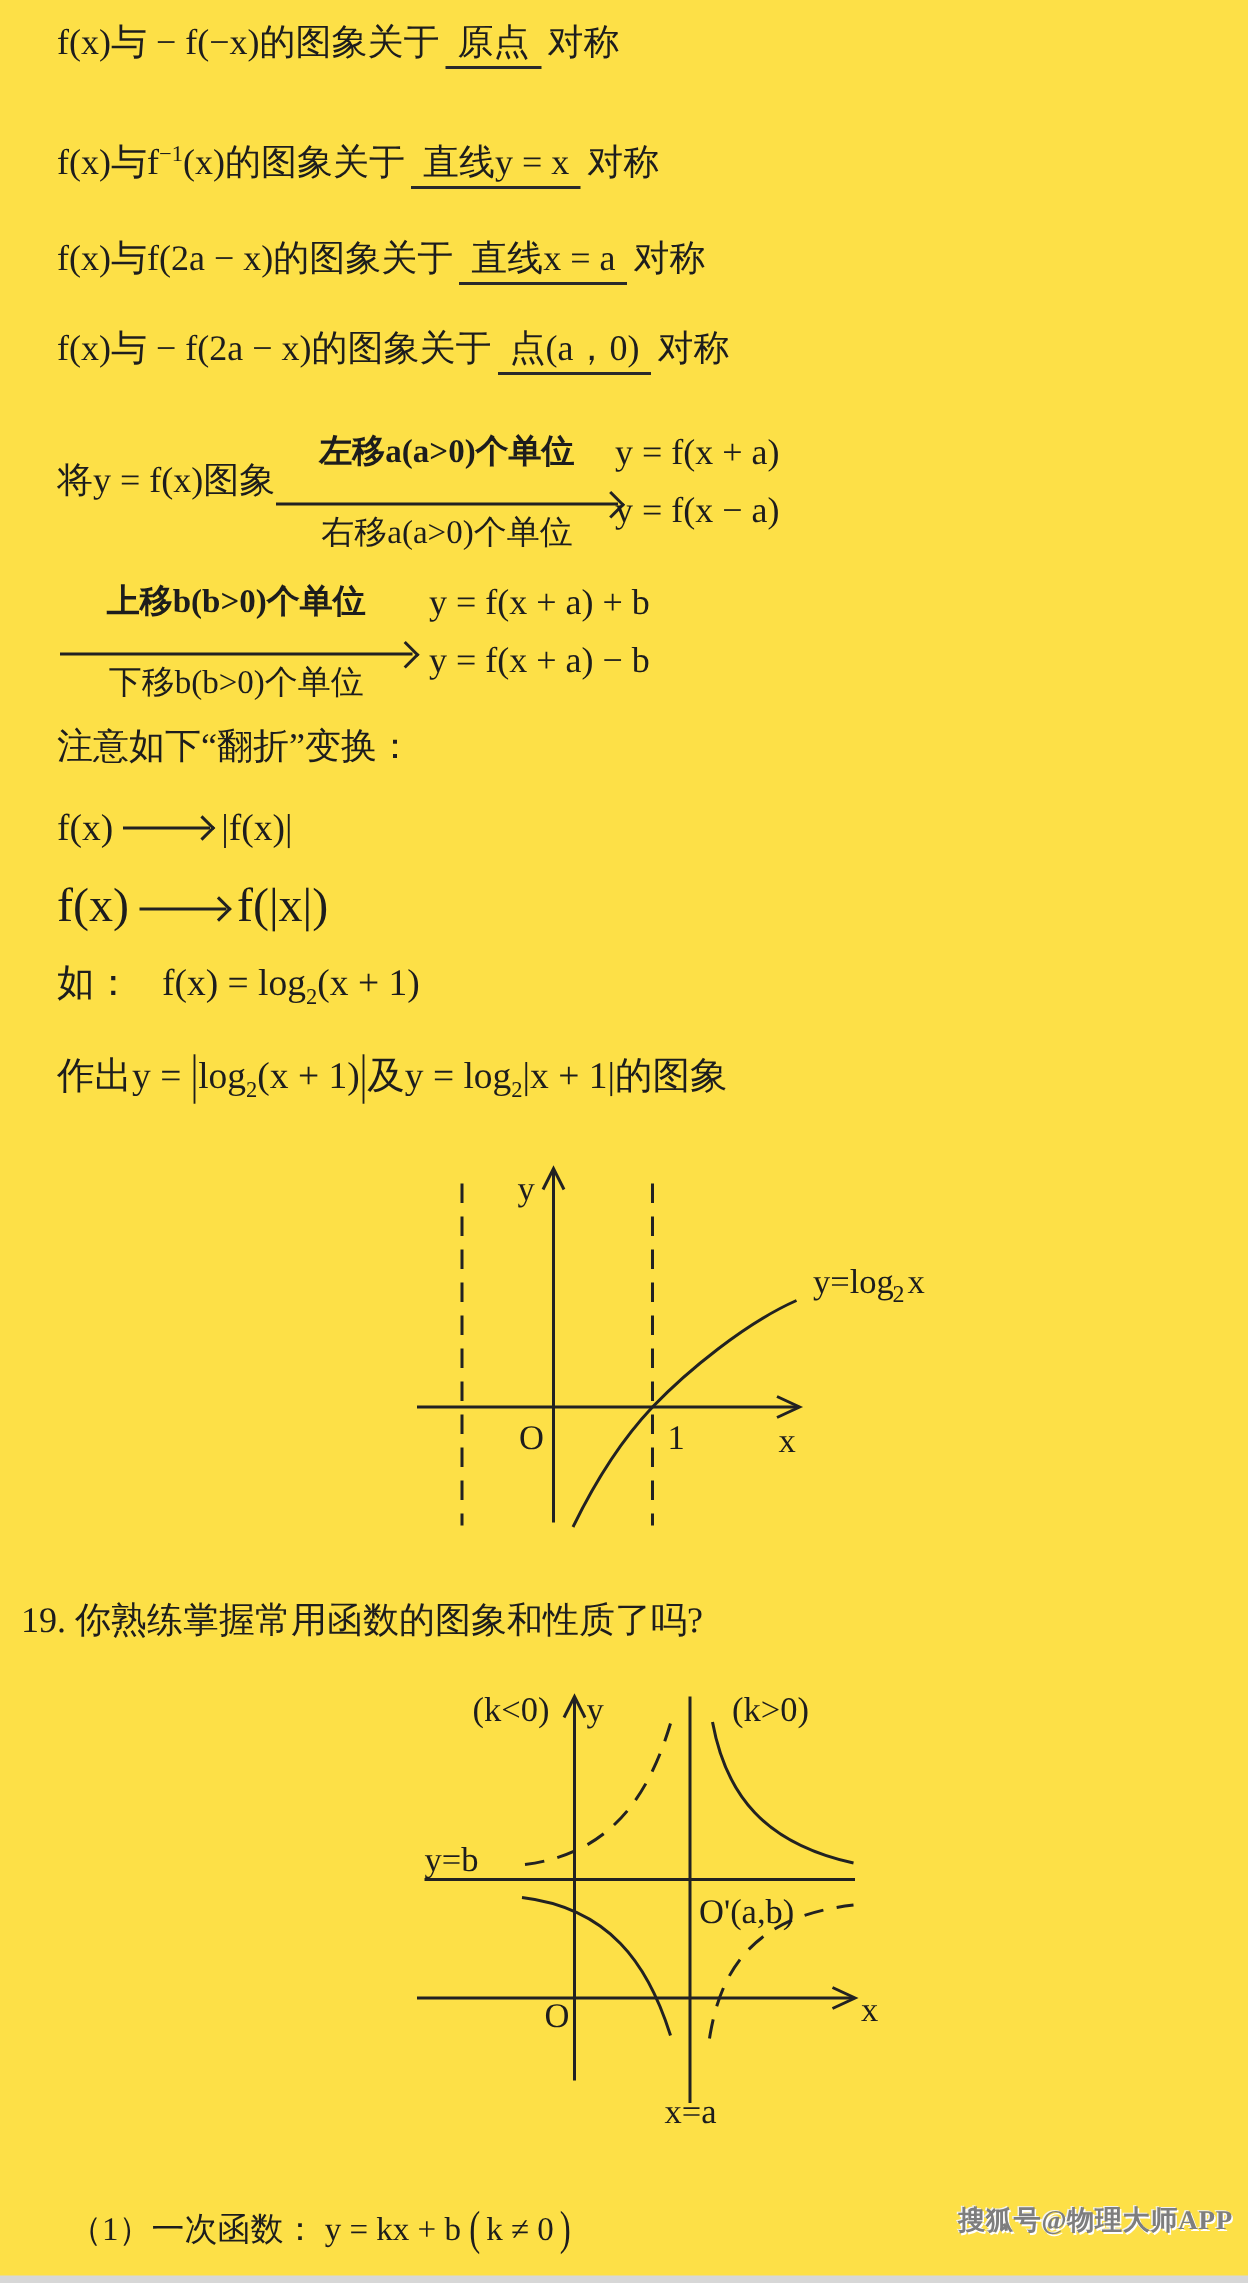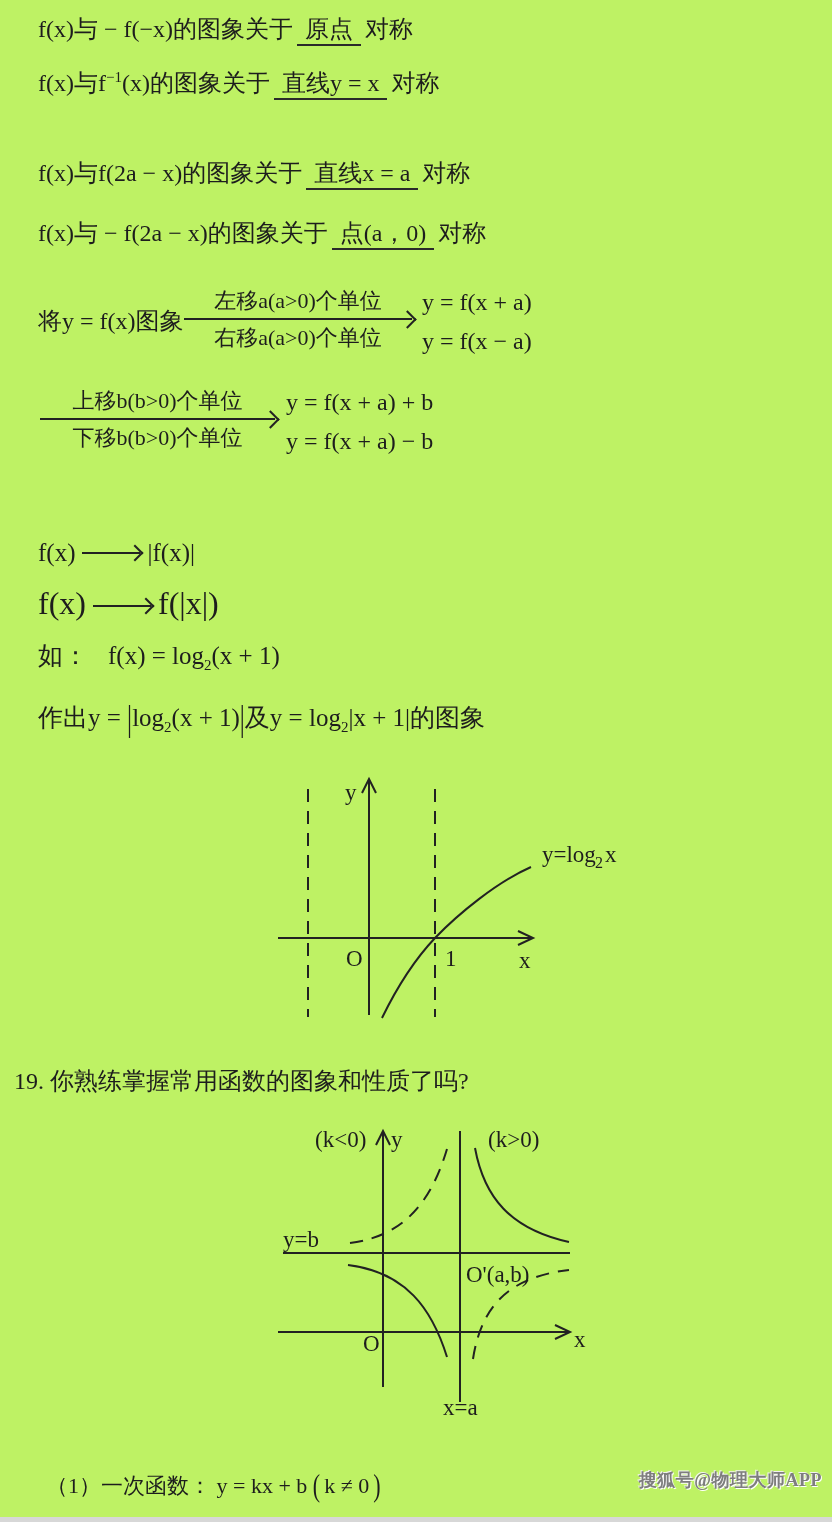--- a/index.html
+++ b/index.html
@@ -1,30 +1,30 @@
 <!DOCTYPE html>
 <html><head>
 <meta charset="utf-8">
 <style>
   html,body{margin:0;padding:0;}
   .page{
     position:relative;
     width:832px;height:1522px;
-    background:#bef264;
+    background:#fde047;
     color:#1d1d1d;
     font-family:"Liberation Serif","DejaVu Serif",serif;
     overflow:hidden;
   }
   .t{position:absolute;white-space:nowrap;font-size:24px;line-height:1.25;}
   .answer{border-bottom:2px solid #2a2a2a;padding:0 8px 2px;margin:0 4px;}
   sup{font-size:15px;line-height:0;}
   sub{font-size:15px;line-height:0;}
   
   .flow{position:absolute;font-size:22px;text-align:center;}
-  .flow-top{display:block;line-height:29px;padding:0 6px 3px;}
+  .flow-top{display:block;line-height:29px;padding:0 6px 20px;font-weight:bold;}
   .flow-line{display:block;position:relative;height:2px;background:#222;}
   .flow-line .head{position:absolute;right:-2px;top:-5px;width:11px;height:11px;
     border-top:2px solid #222;border-right:2px solid #222;transform:rotate(45deg);}
   .flow-bottom{display:block;line-height:29px;padding:3px 6px 0;}
   .results{position:absolute;font-size:24px;line-height:39px;white-space:nowrap;}
   .results div{white-space:nowrap;}
   
   .inline-arrow{display:inline-block;position:relative;width:58px;height:2px;
     background:#222;vertical-align:7px;margin:0 7px;}
   .inline-arrow::after{content:"";position:absolute;right:-1px;top:-5px;width:10px;height:10px;
@@ -41,57 +41,58 @@
 </style>
 </head>
 <body>
 
 <div class="page">
 
   <div class="t" style="left:38px;top:14px;">
     <span>f(x)与 − f(−x)的图象关于</span><span class="answer">原点</span><span>对称</span>
   </div>
 
-  <div class="t" style="left:38px;top:68px;">
+  <div class="t" style="left:38px;top:94px;">
     <span>f(x)与f</span><sup>−1</sup><span>(x)的图象关于</span><span class="answer">直线y = x</span><span>对称</span>
   </div>
 
   <div class="t" style="left:38px;top:158px;text-align:right;">
     <span>f(x)与f(2a − x)的图象关于</span><span class="answer">直线x = a</span><span>对称</span>
   </div>
 
   <div class="t" style="left:38px;top:218px;">
     <span>f(x)与 − f(2a − x)的图象关于</span><span class="answer">点(a，0)</span><span>对称</span>
   </div>
 
   <div class="t" style="left:38px;top:306px;">将y = f(x)图象</div>
   <div class="flow" style="left:184px;top:286px;width:228px;">
     <span class="flow-top">左移a(a&gt;0)个单位</span>
     <span class="flow-line">
         <span class="head"></span>
       </span>
     <span class="flow-bottom">右移a(a&gt;0)个单位</span>
   </div>
-  <div class="results" style="left:422px;top:283px;">
+  <div class="results" style="left:410px;top:283px;">
     <div>y = f(x + a)</div>
     <div>y = f(x − a)</div>
   </div>
 
   <div class="flow" style="left:40px;top:386px;width:235px;">
     <span class="flow-top">上移b(b&gt;0)个单位</span>
     <span class="flow-line">
         <span class="head"></span>
       </span>
     <span class="flow-bottom">下移b(b&gt;0)个单位</span>
   </div>
   <div class="results" style="left:286px;top:383px;">
     <div>y = f(x + a) + b</div>
     <div>y = f(x + a) − b</div>
   </div>
 
+  <div class="t" style="left:38px;top:483px;">注意如下“翻折”变换：</div>
 
   <div class="t" style="left:38px;top:537px;font-size:25px;">
     <span>f(x)</span><span class="inline-arrow"></span><span>|f(x)|</span>
   </div>
   <div class="t" style="left:38px;top:583px;font-size:32px;">
     <span>f(x)</span><span class="inline-arrow"></span><span>f(|x|)</span>
   </div>
 
   <div class="t" style="left:38px;top:640px;font-size:25px;">
     <span style="margin-right:20px;">如：</span><span>f(x) = log</span><sub>2</sub><span>(x + 1)</span>

